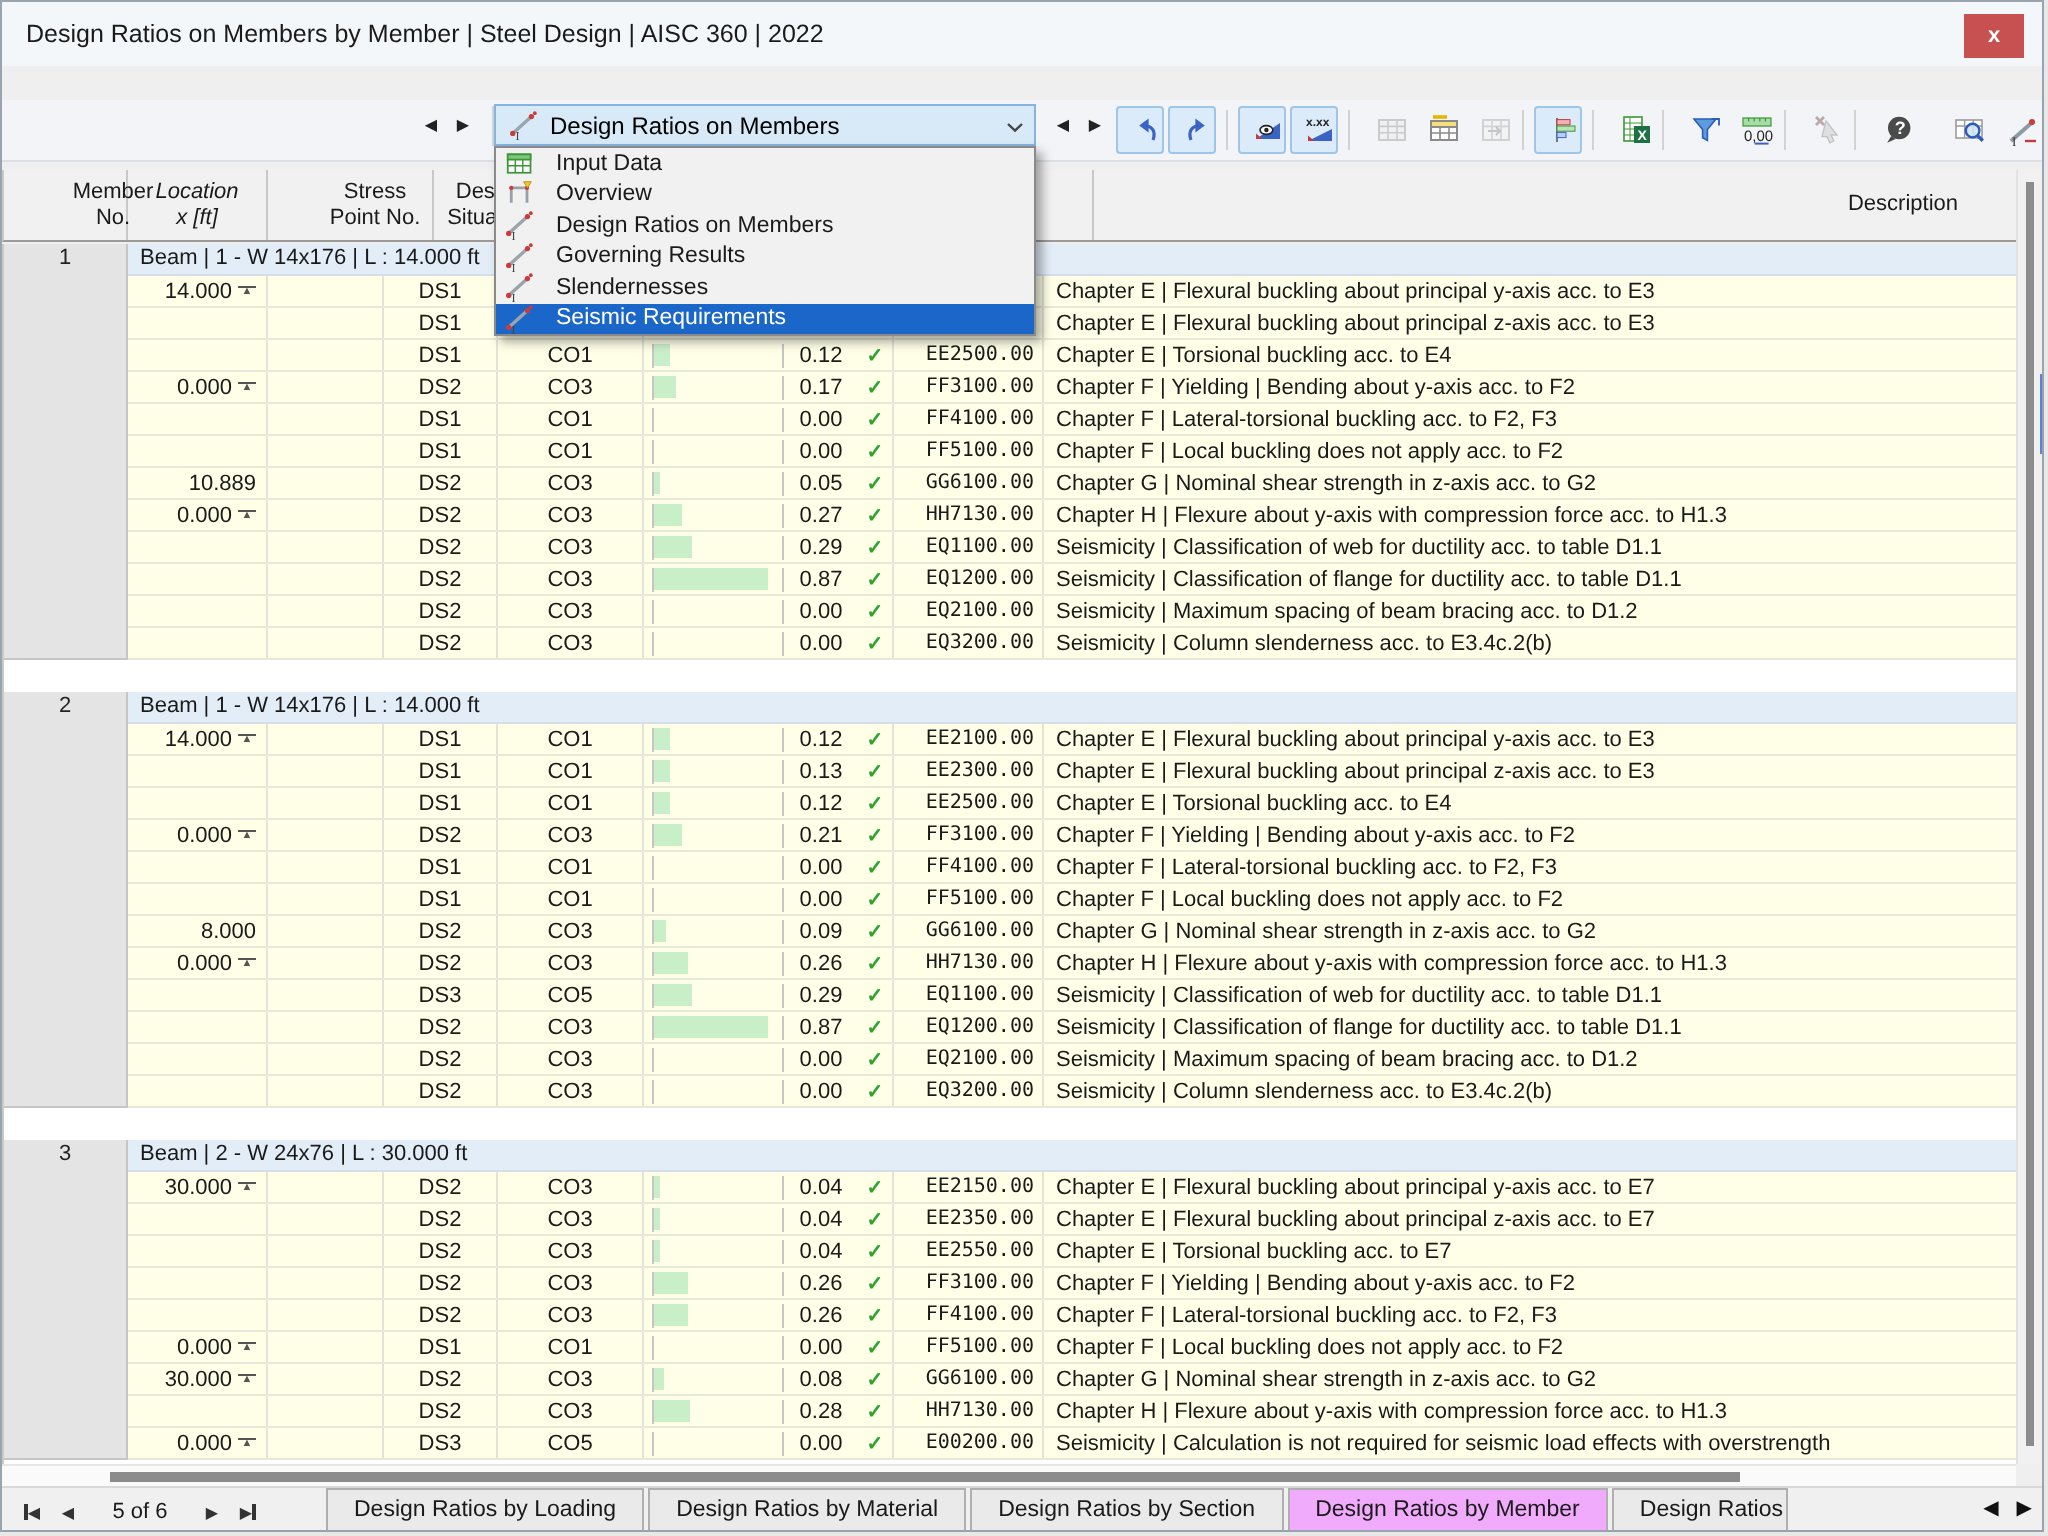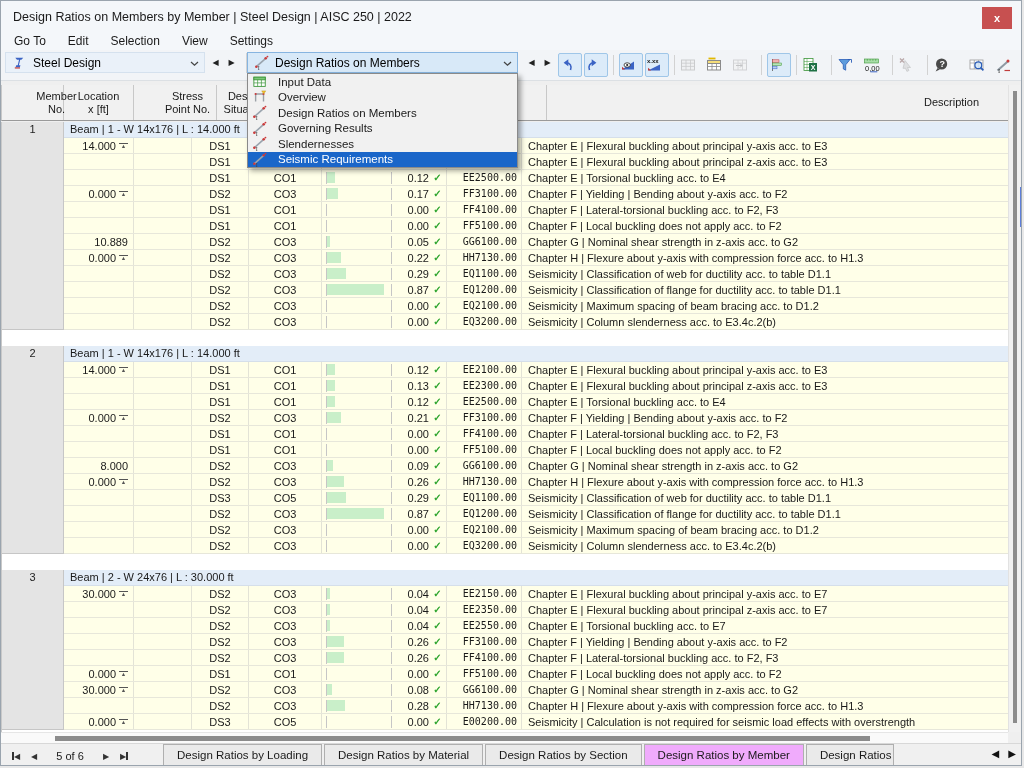--- a/index.html
+++ b/index.html
@@ -17,21 +17,21 @@
   .mitem:first-child { margin-left:2px; }
 
   
   .toolbar { position:absolute; left:0; top:49px; width:100%; height:31px; background:#F2F4F7; border-bottom:1px solid #DCE0E4; }
   .combo { position:absolute; top:2px; height:21px; display:flex; align-items:center; font-size:12px; gap:5px; padding:0 5px; }
   .combo .clabel { flex:1; white-space:nowrap; overflow:hidden; }
   .combo-module { left:4px; width:200px; background:#EAF1F9; border:1px solid #D5E1EE; }
   .combo-table  { left:246px; width:271px; background:#D8E9F8; border:1px solid #86B4E0; }
   .navbtn { position:absolute; top:2px; width:15px; height:21px; display:flex; align-items:center; justify-content:center; font-size:8px; color:#222; }
   .iconstrip { position:absolute; left:556px; top:2px; height:26px; display:flex; align-items:center; }
-  .tbtn { width:24px; height:24px; display:flex; align-items:center; justify-content:flex-start; border-radius:2px; margin:0 1px; }
+  .tbtn { width:24px; height:24px; display:flex; align-items:center; justify-content:flex-end; border-radius:2px; margin:0 1px; }
   .tbtn.boxed { background:#DCEBF9; border:1px solid #9FC6E8; }
   .tbtn.disabled { opacity:.45; filter:grayscale(70%); }
   .tsep { width:1px; height:20px; background:#D2D2D2; margin:0 4px; }
   .tgap { width:10px; }
 
   
   .thead { position:absolute; left:0; top:84px; width:1007px; height:36px; background:#F1F1F1; border-bottom:1px solid #9A9A9A; border-left:1px solid #C9C9C9; display:flex; overflow:hidden; }
   .th { flex:none; border-right:1px solid #C8C8C8; display:flex; flex-direction:column; align-items:center; justify-content:center; font-size:11px; line-height:13px; color:#1A1A1A; text-align:center; }
   .tbody { position:absolute; left:0; top:121px; width:1007px; height:610px; background:#fff; border-left:1px solid #C9C9C9; overflow:hidden; }
   .group { display:flex; width:1330px; }
@@ -43,21 +43,21 @@
   .c-loc { width:70px; justify-content:flex-end; padding-right:5px; }
   .c-sp  { width:58px; }
   .c-ds  { width:57px; justify-content:center; }
   .c-co  { width:73px; justify-content:center; }
   .c-ratio { width:125px; }
   .c-f   { width:75px; justify-content:flex-end; padding-right:4px; font-family:"DejaVu Sans Mono", monospace; font-size:10px; }
   .c-d   { width:810px; padding-left:6px; border-right:none; }
   .mark { display:inline-block; margin-left:3px; width:9px; border-top:1px solid #555; font-size:5.5px; line-height:5px; color:#555; text-align:center; height:6px; }
   .rtrack { margin-left:4px; width:66px; height:12px; border-left:1px solid #C6C6C6; border-right:1px solid #C6C6C6; display:flex; align-items:center; flex:none; }
   .rbar { height:11px; background:var(--bar-green); }
-  .rval { flex:1; text-align:right; }
+  .rval { flex:1; text-align:center; }
   .rchk { width:17px; text-align:center; color:var(--check-green); font-weight:bold; font-size:10px; flex:none; }
   .ggap { height:16px; background:#fff; width:1330px; }
 
   
   .vscroll { position:absolute; left:1007px; top:84px; width:12px; height:647px; background:#F1F1F1; border-left:1px solid #E2E2E2; }
   .vthumb { position:absolute; left:4px; top:6px; width:4px; height:632px; background:#8C8C8C; }
   .vmark { position:absolute; left:1019px; top:186px; width:3px; height:40px; background:#5F7FD9; }
   .hscroll { position:absolute; left:0; top:731px; width:1007px; height:11px; background:#FAFAFA; border-top:1px solid #E6E6E6; }
   .hthumb { position:absolute; left:54px; top:3px; width:815px; height:5px; background:#8C8C8C; }
 
@@ -79,45 +79,26 @@
   .pitem.selected { background:var(--accent); color:#fff; }
   .picon { width:17px; height:15px; flex:none; display:flex; align-items:center; justify-content:center; }
   .cicon { width:17px; height:16px; flex:none; display:flex; align-items:center; justify-content:center; }
 </style>
 </head>
 <body>
 
 <div class="window">
 
   <div class="titlebar">
-    <span class="wtitle">Design Ratios on Members by Member | Steel Design | AISC 250 | 2022</span>
+    <span class="wtitle">Design Ratios on Members by Member | Steel Design | AISC 360 | 2022</span>
     <button class="closebtn">x</button>
   </div>
 
-  <div class="menubar" id="menubar">
-      <span class="mitem">Go To</span>
-      <span class="mitem">Edit</span>
-      <span class="mitem">Selection</span>
-      <span class="mitem">View</span>
-      <span class="mitem">Settings</span>
-    </div>
 
   <div class="toolbar">
-    <div class="combo combo-module">
-      <span class="cicon" id="icon-module">
-          <svg viewBox="0 0 16 16" width="15" height="15">
-            <path d="M3.5 3h8.5l-2 2H8.8l-1.5 6H9l-.6 2H3.8l.7-2h1.6L7.5 5H5.3z" fill="#3B63C4"></path>
-            <path d="M3 13.8h5.5" stroke="#C03C3C" stroke-width="1.3"></path>
-          </svg>
-        </span>
-      <span class="clabel">Steel Design</span>
-      <span id="chev-module"><svg width="9" height="6" viewBox="0 0 9 6">
-            <path d="M1 1l3.5 3.3L8 1" fill="none" stroke="#444" stroke-width="1.2"></path>
-          </svg></span>
-    </div>
     <span class="navbtn" style="left:207px">◀</span>
     <span class="navbtn" style="left:223px">▶</span>
     <div class="tsep" style="position:absolute;left:241px;top:3px"></div>
 
     <div class="combo combo-table">
       <span class="cicon" id="icon-table">
           <svg viewBox="0 0 16 16" width="15" height="15">
             <path d="M2.5 12.5 12.5 3.5" stroke="#9AA4AE" stroke-width="1.8" fill="none"></path>
             <circle cx="2.5" cy="12.5" r="1.4" fill="#CC3B3B"></circle>
             <circle cx="12.5" cy="3.5" r="1.4" fill="#CC3B3B"></circle>
@@ -251,21 +232,21 @@
         </div>
         <div class="tbtn"></div>
       </div>
   </div>
 
   <div class="thead" id="thead">
       <div class="th" style="width: 62px; padding-left: 48px;">
         <span>Member</span>
         <span>No.</span>
       </div>
-      <div class="th" style="width: 70px;">
+      <div class="th" style="width: 70px; font-style: italic;">
         <span>Location</span>
         <span>x [ft]</span>
       </div>
       <div class="th" style="width: 58px; margin-left: 25px;">
         <span>Stress</span>
         <span>Point No.</span>
       </div>
       <div class="th" style="width: 57px;">
         <span>Design</span>
         <span>Situation</span>
@@ -410,21 +391,21 @@
               <span>0.000</span>
               <span class="mark">▲</span>
             </div>
             <div class="c c-sp"></div>
             <div class="c c-ds">DS2</div>
             <div class="c c-co">CO3</div>
             <div class="c c-ratio">
               <span class="rtrack">
                 <span class="rbar" style="width: 14.3px;"></span>
               </span>
-              <span class="rval">0.22</span>
+              <span class="rval">0.27</span>
               <span class="rchk">✓</span>
             </div>
             <div class="c c-f">HH7130.00</div>
             <div class="c c-d">Chapter H | Flexure about y-axis with compression force acc. to H1.3</div>
           </div>
           <div class="grow">
             <div class="c c-loc">
               <span></span>
             </div>
             <div class="c c-sp"></div>

